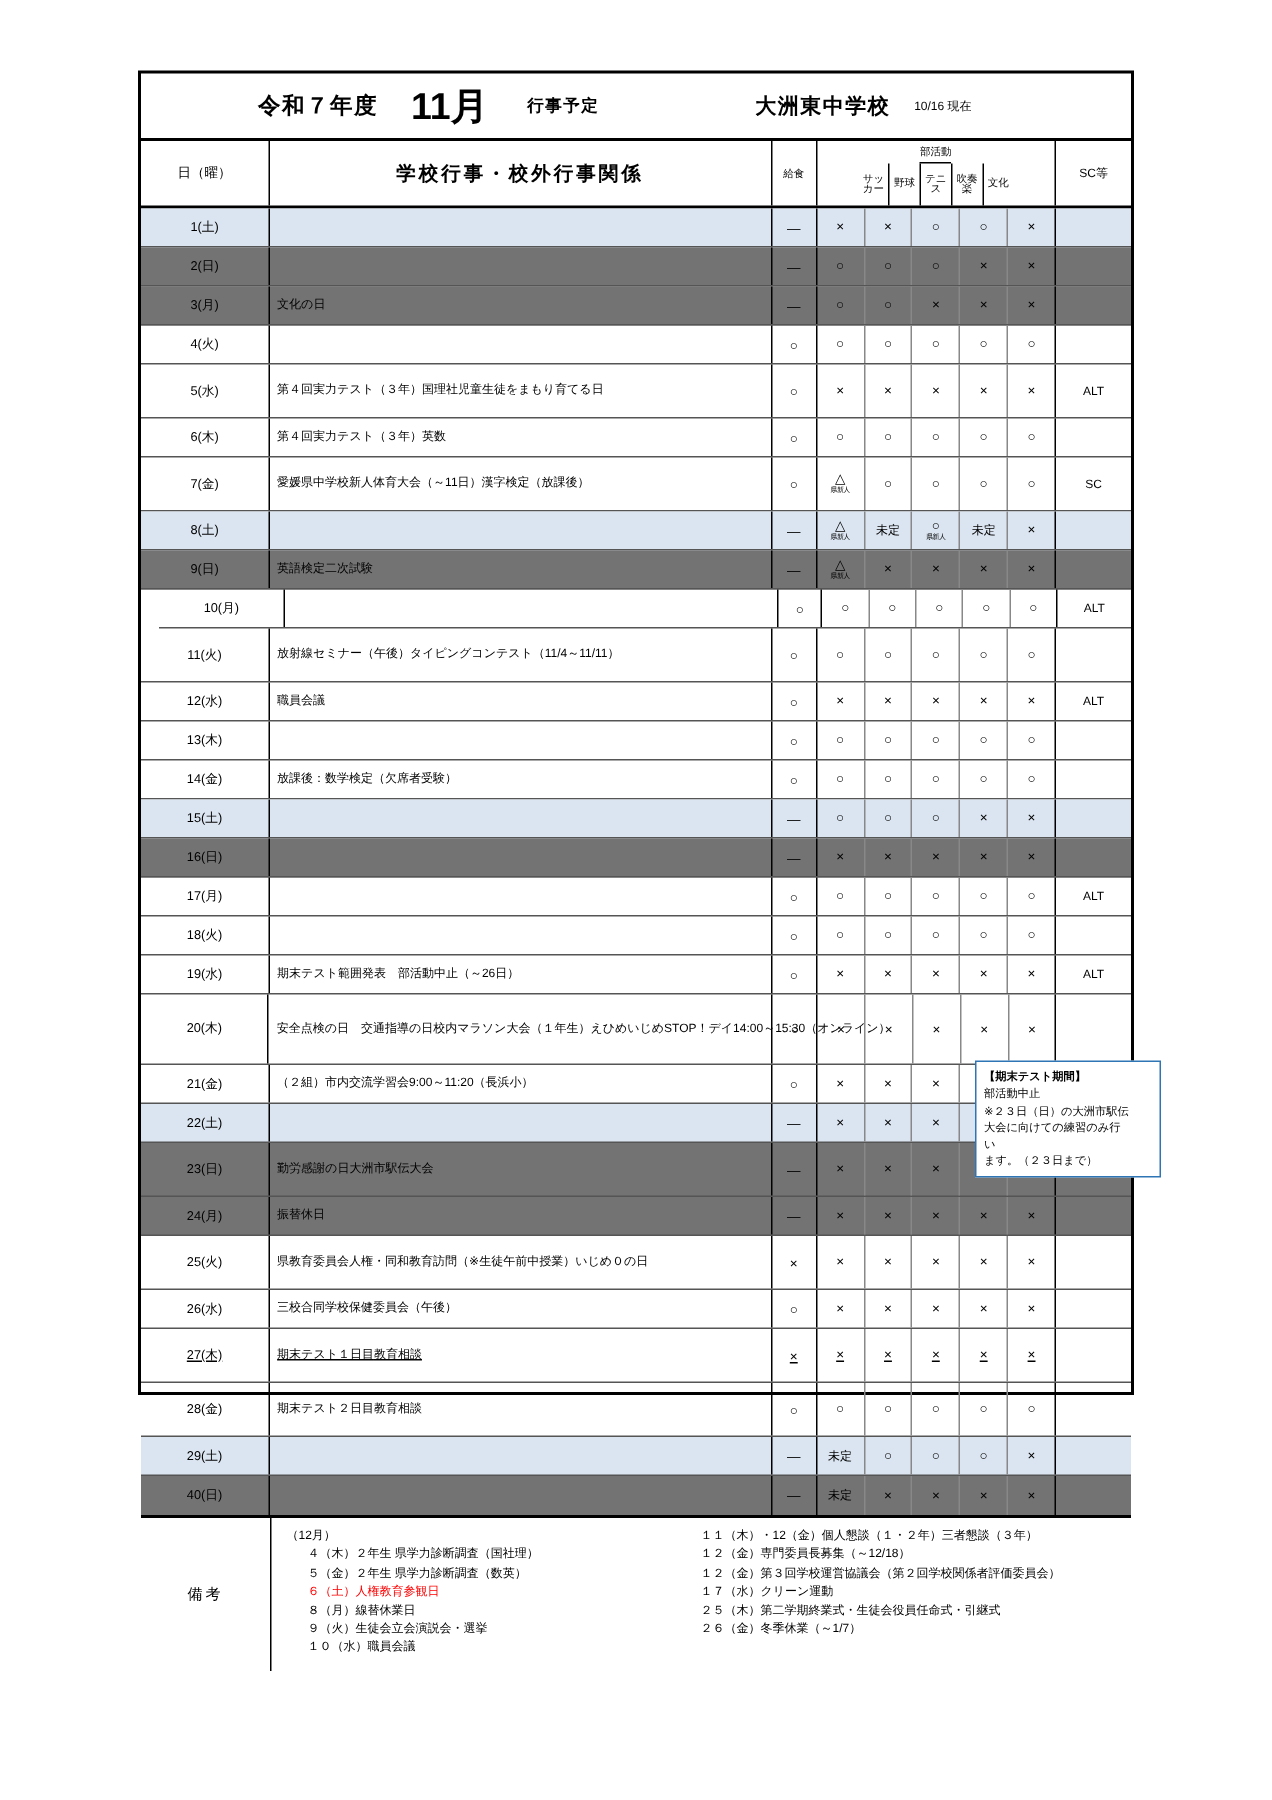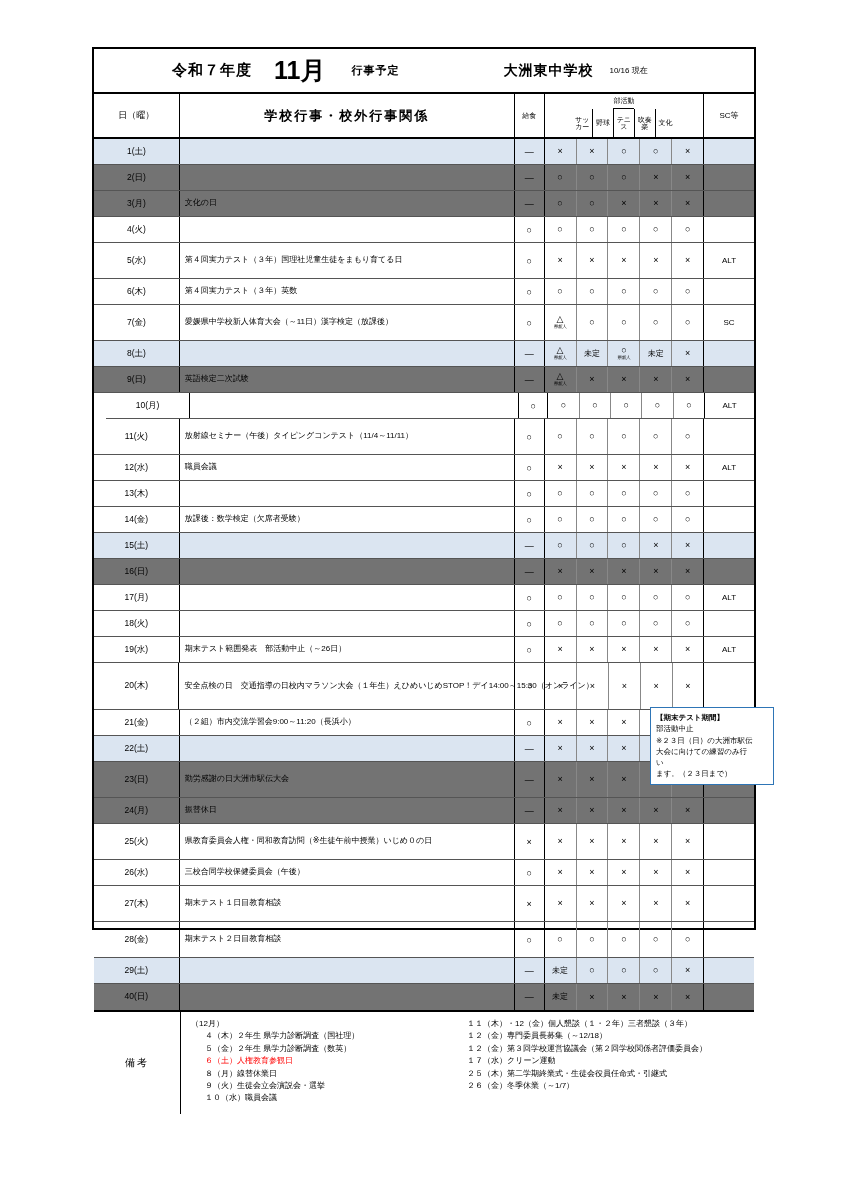--- a/index.html
+++ b/index.html
@@ -694,21 +694,21 @@
             <div>×</div>
           </div>
           <div class="cell d-club">
             <div>×</div>
           </div>
           <div class="cell d-club last">
             <div>×</div>
           </div>
           <div class="cell d-sc"></div>
         </div>
-        <div class="row " style="height: 36px;">
+        <div class="row " style="height: 36px; text-decoration: underline;">
           <div class="cell d-day">27(木)</div>
           <div class="cell d-ev">
             <span>期末テスト１日目</span>
             <span>教育相談</span>
           </div>
           <div class="cell d-lunch">×</div>
           <div class="cell d-club">
             <div>×</div>
           </div>
           <div class="cell d-club">

